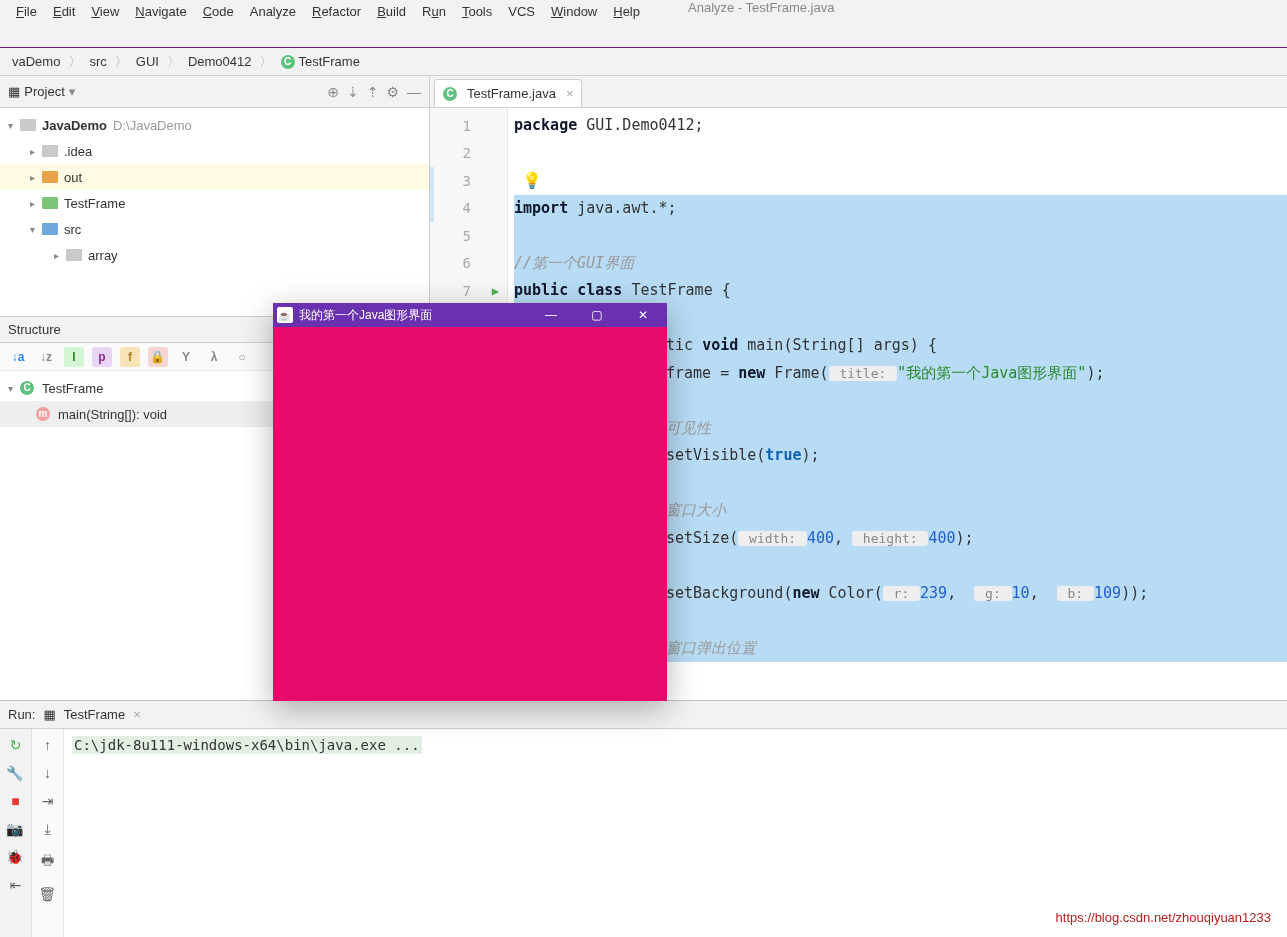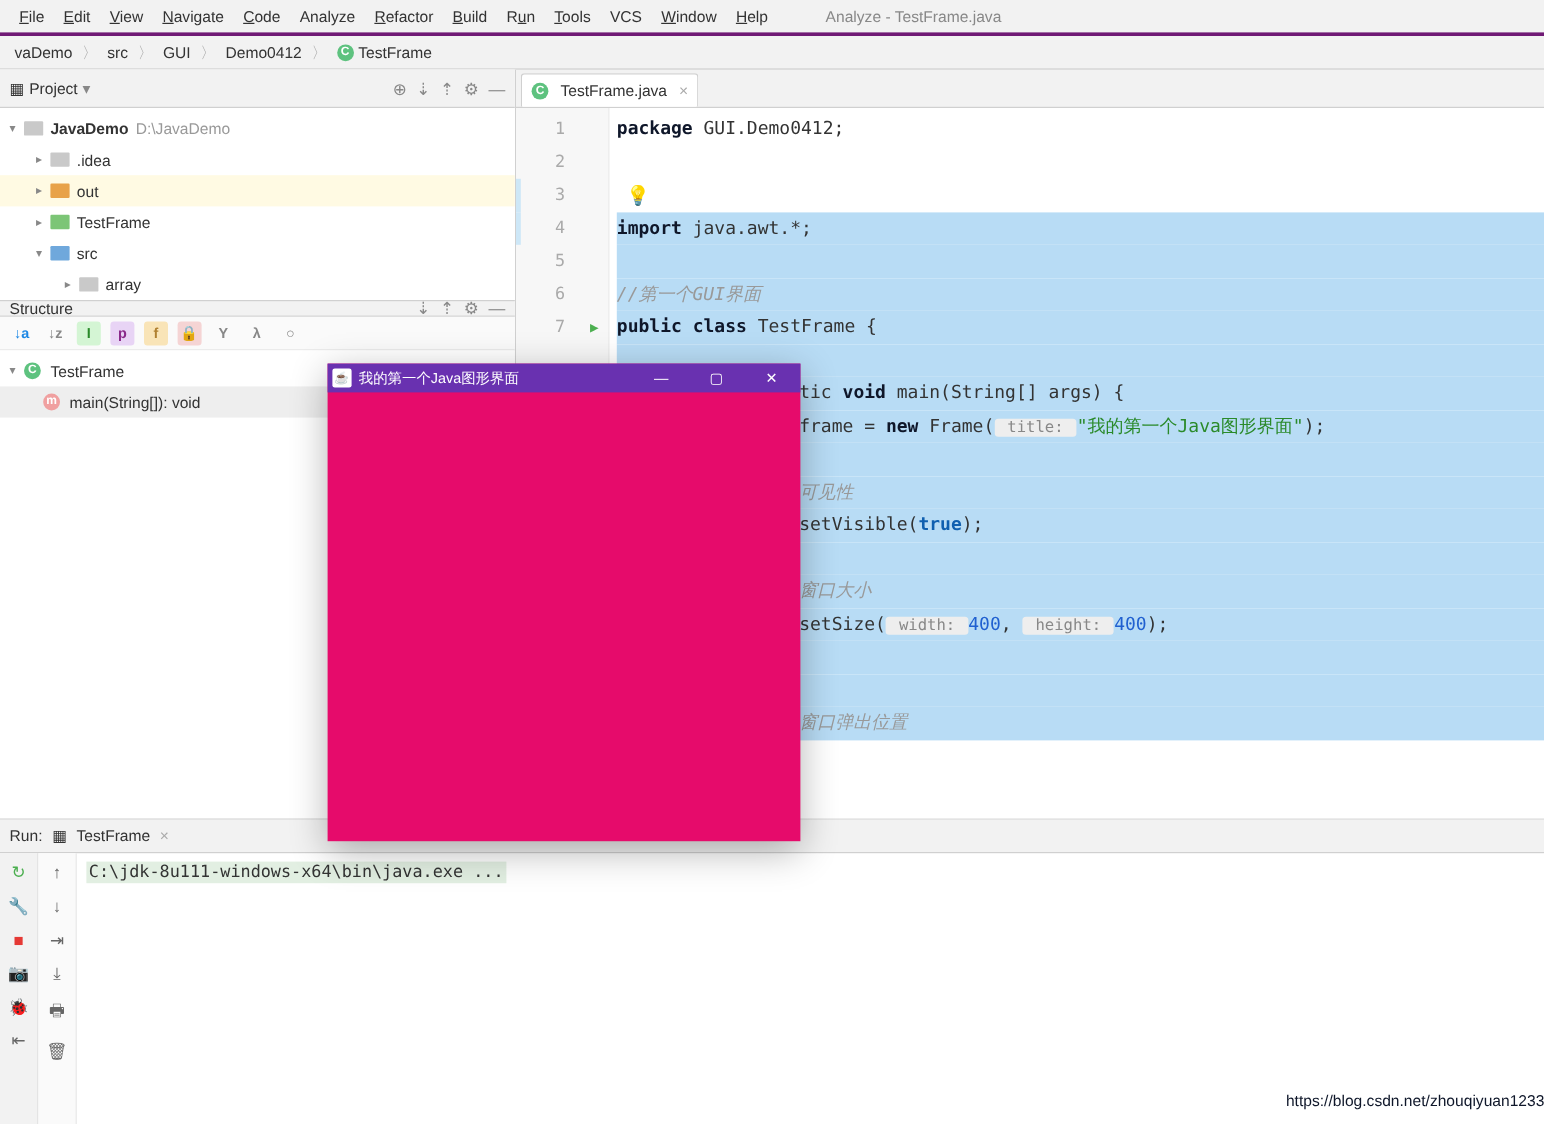--- a/index.html
+++ b/index.html
@@ -1,17 +1,17 @@
 <!DOCTYPE html>
 <html><head>
   <meta charset="utf-8">
   <style>
     * { margin: 0; padding: 0; box-sizing: border-box; }
     body { font-family: "Segoe UI", Arial, sans-serif; font-size: 13px; color: #333; background: #f2f2f2; width: 1287px; height: 937px; overflow: hidden; position: relative; }
-    .menubar { height: 30px; background: #f2f2f2; display: flex; align-items: center; padding: 0 8px; border-bottom: 3px solid #701a75; }
+    .menubar { height: 48px; background: #f2f2f2; display: flex; align-items: flex-start; padding: 0 8px; border-bottom: 1px solid #701a75; }
     .menubar-item { padding: 4px 8px; cursor: pointer; }
     .menubar-item u { text-decoration: underline; }
     .menubar-title { margin-left: 40px; color: #888; }
     .breadcrumb { height: 28px; background: #f2f2f2; display: flex; align-items: center; padding: 0 8px; border-bottom: 1px solid #d0d0d0; font-size: 13px; }
     .crumb { padding: 2px 4px; color: #333; }
     .crumb-sep { color: #aaa; padding: 0 4px; }
     .crumb-icon { display: inline-block; width: 14px; height: 14px; border-radius: 50%; background: #5ec27f; vertical-align: middle; margin-right: 4px; text-align: center; color: #fff; font-size: 10px; line-height: 14px; font-weight: bold; }
     .main-layout { display: flex; height: 624px; }
     .left-panel { width: 430px; display: flex; flex-direction: column; border-right: 1px solid #d0d0d0; background: #fff; }
     .project-header { height: 32px; display: flex; align-items: center; padding: 0 8px; border-bottom: 1px solid #d0d0d0; background: #f2f2f2; }
@@ -21,21 +21,21 @@
     .project-tree { flex: 0 0 160px; padding: 4px 0; overflow: auto; background: #fff; }
     .tree-row { height: 26px; display: flex; align-items: center; padding-left: 8px; cursor: pointer; font-size: 13px; }
     .tree-row.selected { background: #fffae3; }
     .tree-caret { width: 12px; color: #888; font-size: 10px; }
     .tree-folder { display: inline-block; width: 16px; height: 12px; margin-right: 6px; border-radius: 1px; }
     .tree-folder.gray { background: #c9c9c9; }
     .tree-folder.orange { background: #e8a249; }
     .tree-folder.green { background: #7cc576; }
     .tree-folder.blue { background: #6fa8dc; }
     .tree-label-dim { color: #999; margin-left: 6px; }
-    .structure-header { height: 14px; display: flex; align-items: center; padding: 0 8px; border-top: 1px solid #d0d0d0; border-bottom: 1px solid #d0d0d0; background: #f2f2f2; }
+    .structure-header { height: 27px; display: flex; align-items: center; padding: 0 8px; border-top: 1px solid #d0d0d0; border-bottom: 1px solid #d0d0d0; background: #f2f2f2; margin-top: 48px; }
     .structure-header .label { flex: 1; }
     .structure-toolbar { height: 28px; display: flex; align-items: center; gap: 8px; padding: 0 8px; border-bottom: 1px solid #e8e8e8; background: #fafafa; }
     .structure-toolbar-icon { width: 20px; height: 20px; display: flex; align-items: center; justify-content: center; cursor: pointer; font-size: 12px; font-weight: bold; border-radius: 3px; }
     .structure-tree { padding: 4px 0; background: #fff; }
     .editor-panel { flex: 1; display: flex; flex-direction: column; background: #fff; }
     .editor-tabs { height: 32px; display: flex; align-items: flex-end; background: #f2f2f2; border-bottom: 1px solid #d0d0d0; padding-left: 4px; }
     .editor-tab { height: 28px; display: flex; align-items: center; padding: 0 8px; background: #fff; border: 1px solid #d0d0d0; border-bottom: none; border-radius: 3px 3px 0 0; font-size: 13px; gap: 6px; }
     .tab-close { color: #aaa; cursor: pointer; margin-left: 4px; }
     .editor-body { flex: 1; display: flex; overflow: hidden; }
     .gutter { width: 78px; background: #f7f7f7; border-right: 1px solid #e8e8e8; padding-top: 4px; }
@@ -60,21 +60,21 @@
     .run-gutter { width: 32px; background: #f2f2f2; border-right: 1px solid #e0e0e0; display: flex; flex-direction: column; align-items: center; padding-top: 8px; gap: 12px; }
     .run-gutter2 { width: 32px; background: #fafafa; border-right: 1px solid #e8e8e8; display: flex; flex-direction: column; align-items: center; padding-top: 8px; gap: 12px; }
     .run-icon { cursor: pointer; font-size: 14px; color: #666; }
     .run-console { flex: 1; padding: 8px; font-family: "Consolas", monospace; font-size: 14px; }
     .run-console .cmd { background: #e2efe2; padding: 1px 2px; }
     .java-window { position: absolute; left: 273px; top: 303px; width: 394px; height: 398px; box-shadow: 0 8px 30px rgba(0,0,0,0.3); background: #e60b6b; }
     .java-titlebar { height: 24px; background: #6931b0; display: flex; align-items: center; color: #fff; font-size: 12px; padding: 0 4px; gap: 6px; }
     .java-titlebar .title { flex: 1; }
     .java-titlebar .win-btn { width: 40px; text-align: center; cursor: pointer; color: #fff; }
     .java-coffee { width: 16px; height: 16px; background: #fff; border-radius: 2px; display: flex; align-items: center; justify-content: center; font-size: 10px; }
-    .watermark { position: absolute; right: 0; bottom: 12px; color: #0f172a; font-size: 13px; }
+    .watermark { position: absolute; right: 16px; bottom: 12px; color: #b91c1c; font-size: 13px; }
   </style>
 </head>
 <body>
 
 <div class="menubar">
   <span class="menubar-item"><u>F</u>ile</span>
   <span class="menubar-item"><u>E</u>dit</span>
   <span class="menubar-item"><u>V</u>iew</span>
   <span class="menubar-item"><u>N</u>avigate</span>
   <span class="menubar-item"><u>C</u>ode</span>
@@ -216,20 +216,21 @@
         <div class="code-line sel"></div>
         <div class="code-line sel" style="padding-left:152px"><span>tic </span><span class="kw">void</span><span> main(String[] args) {</span></div>
         <div class="code-line sel" style="padding-left:152px"><span>frame = </span><span class="kw">new</span><span> Frame(</span><span class="hint"> title: </span><span class="str">"我的第一个Java图形界面"</span><span>);</span></div>
         <div class="code-line sel"></div>
         <div class="code-line sel" style="padding-left:152px"><span class="cmt">可见性</span></div>
         <div class="code-line sel" style="padding-left:152px"><span>setVisible(</span><span class="bool">true</span><span>);</span></div>
         <div class="code-line sel"></div>
         <div class="code-line sel" style="padding-left:152px"><span class="cmt">窗口大小</span></div>
         <div class="code-line sel" style="padding-left:152px"><span>setSize(</span><span class="hint"> width: </span><span class="num">400</span><span>, </span><span class="hint"> height: </span><span class="num">400</span><span>);</span></div>
         <div class="code-line sel"></div>
+        <div class="code-line sel" style="padding-left:152px"><span>setBackground(</span><span class="kw">new</span><span> Color(</span><span class="hint"> r: </span><span class="num">239</span><span>,  </span><span class="hint"> g: </span><span class="num">10</span><span>,  </span><span class="hint"> b: </span><span class="num">109</span><span>));</span></div>
         <div class="code-line sel"></div>
         <div class="code-line sel" style="padding-left:152px"><span class="cmt">窗口弹出位置</span></div>
       </div>
     </div>
   </div>
 </div>
 
 <div class="run-panel">
   <div class="run-header">
     <span class="label">Run:</span>

